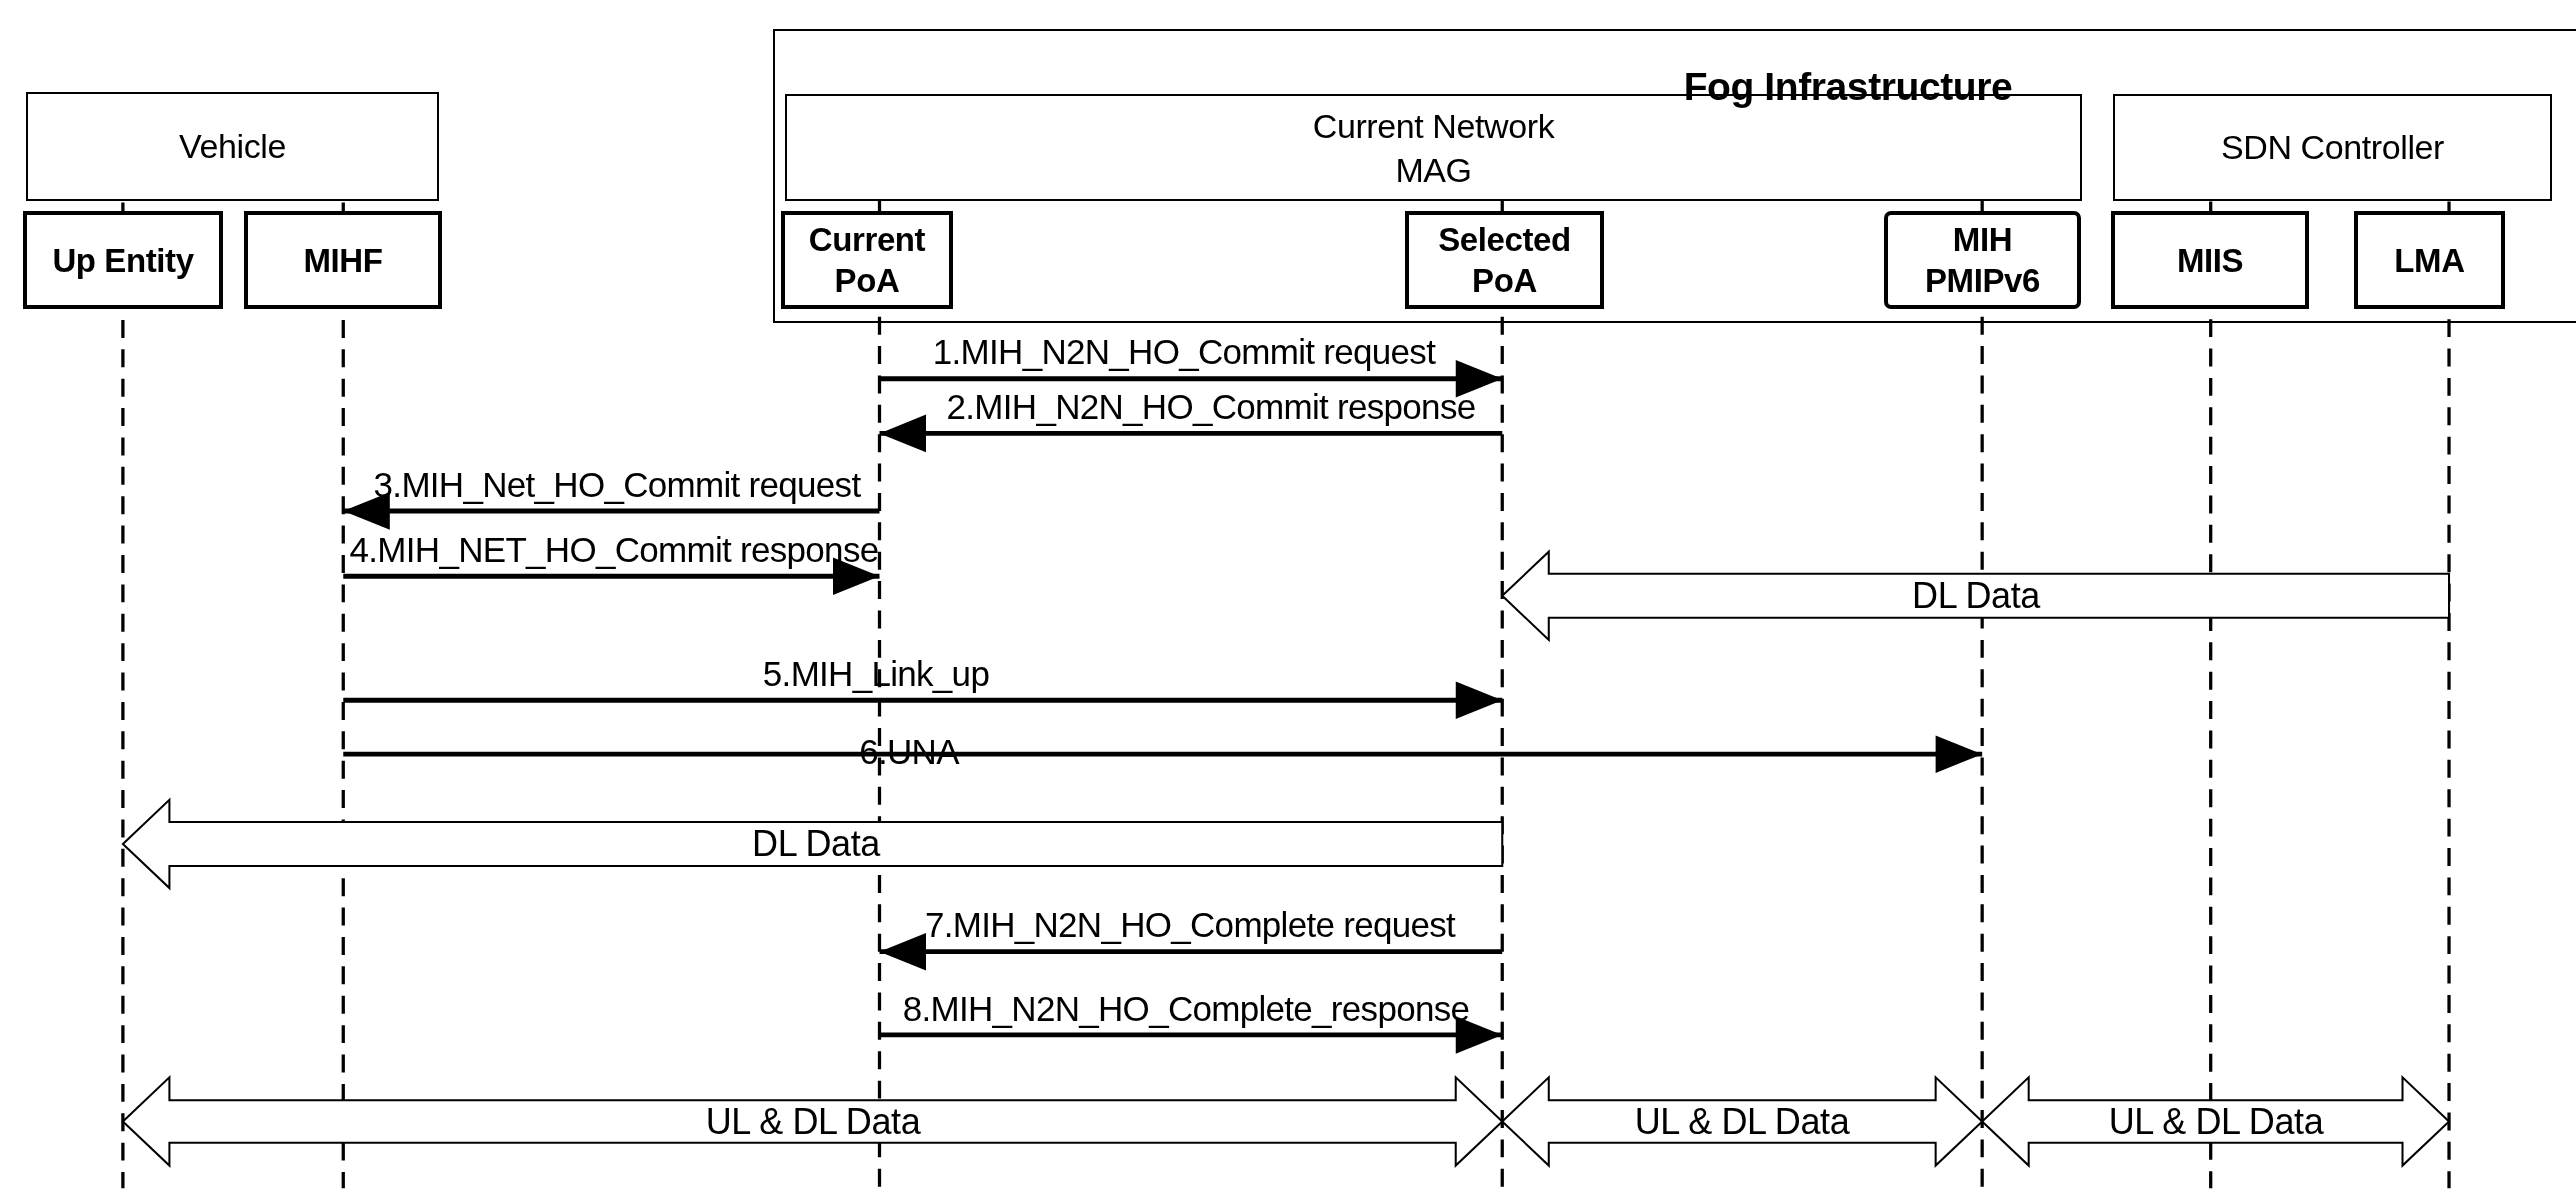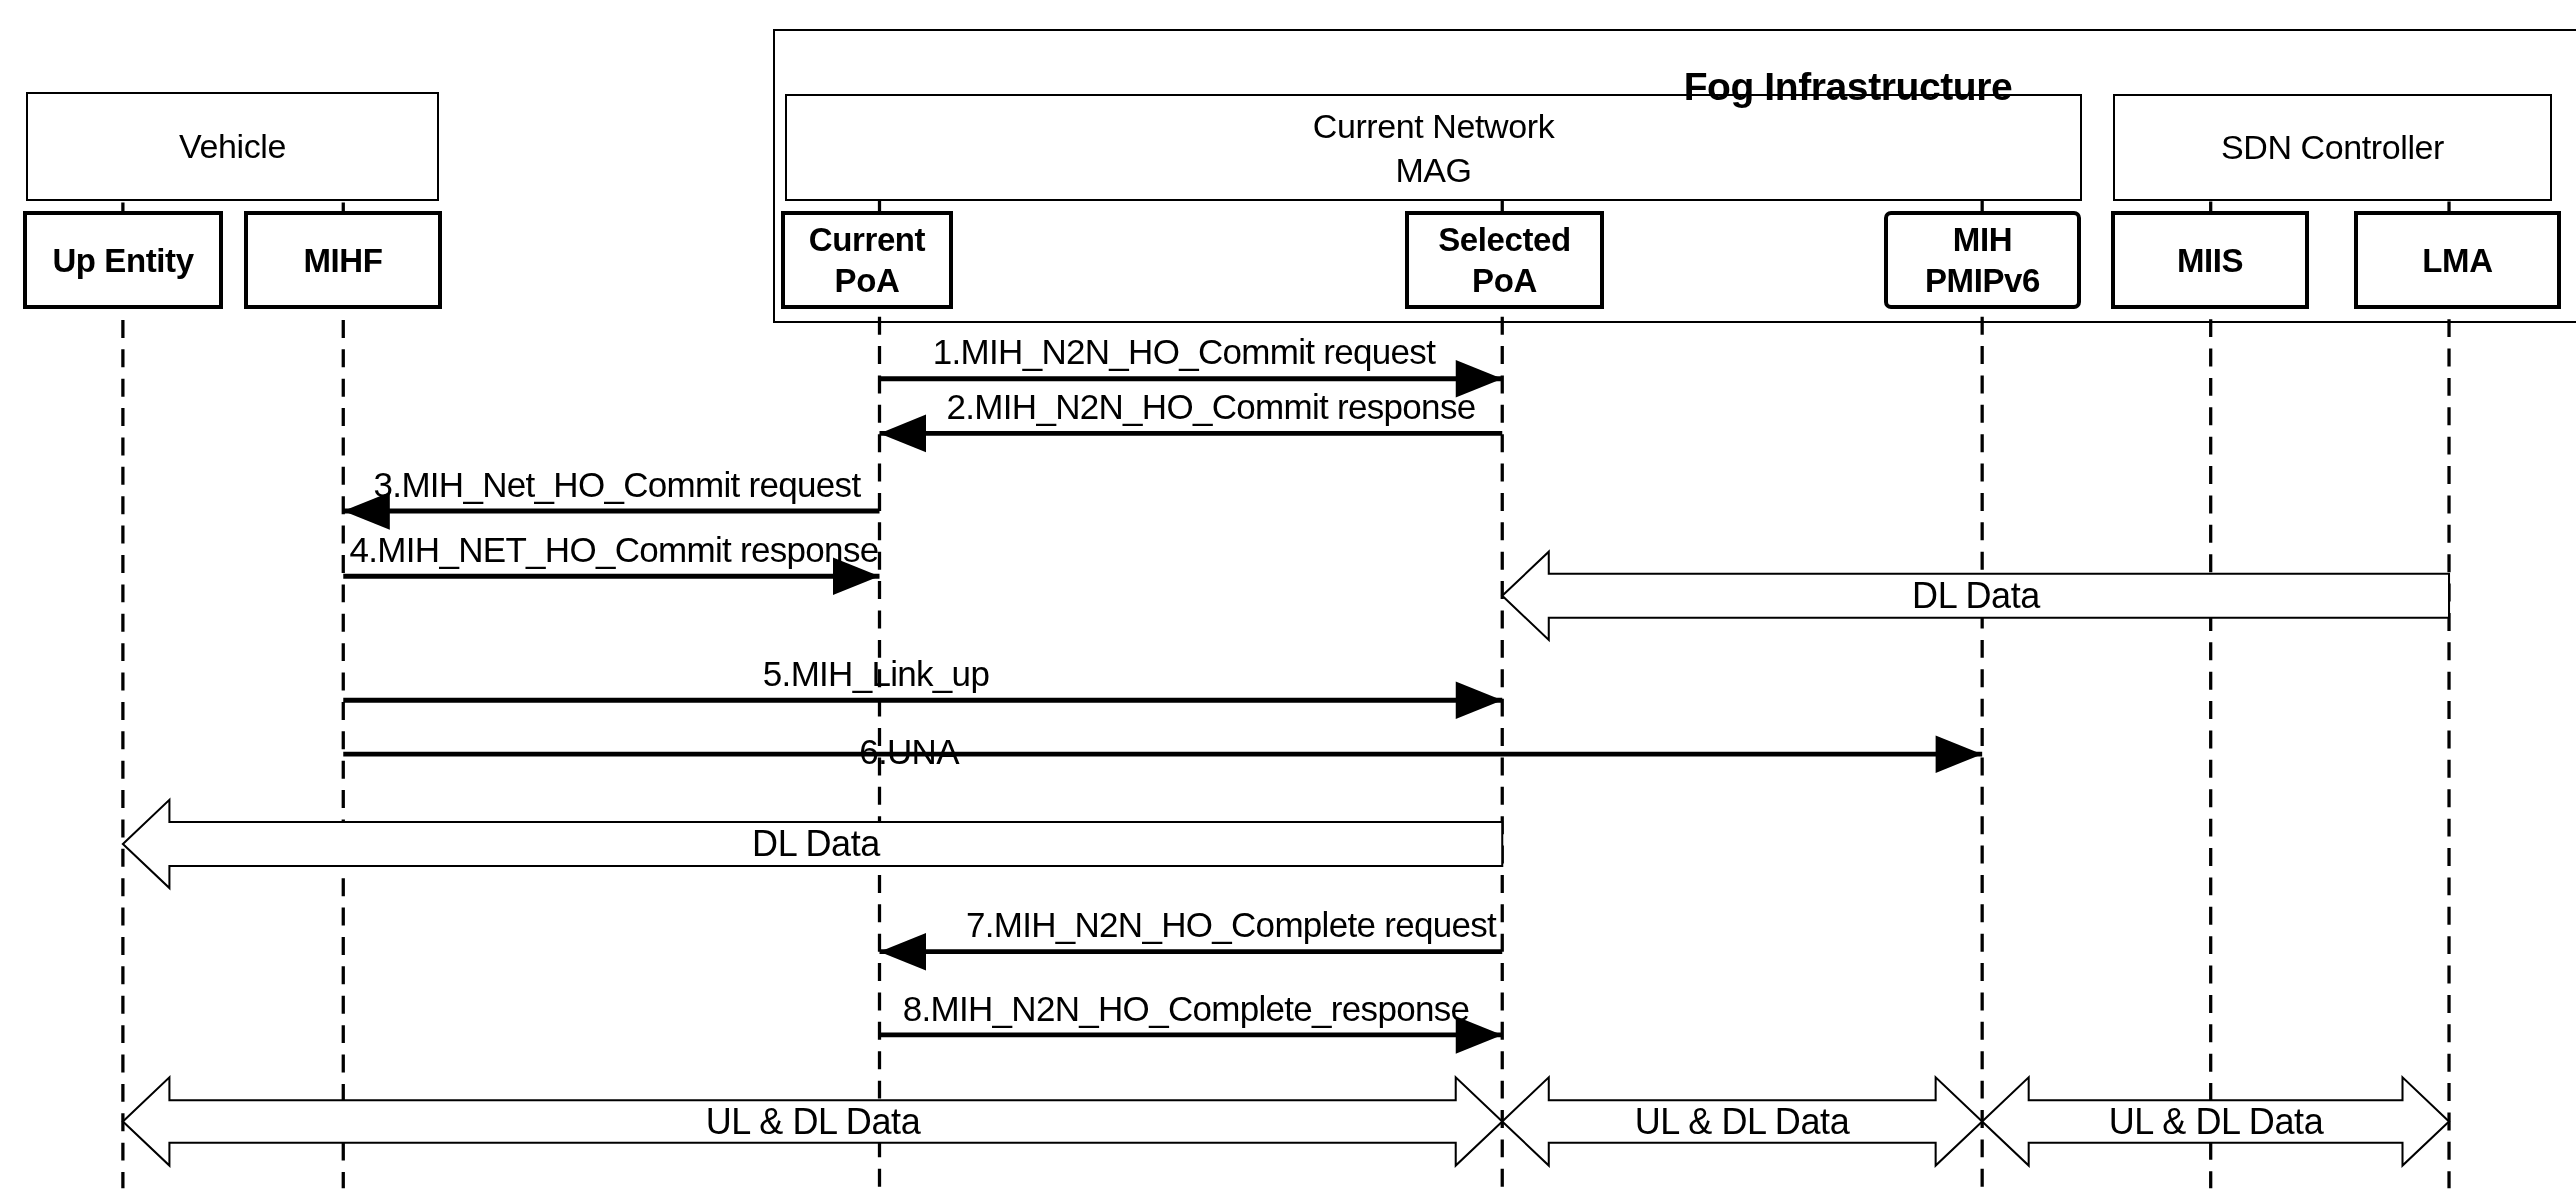--- a/index.html
+++ b/index.html
@@ -170,31 +170,31 @@
 
   <div class="entity-box" style="left:1884px; top:211px; width:197px; height:98px;border-radius:7px;">
     <span>MIH</span>
     <span>PMIPv6</span>
   </div>
 
   <div class="entity-box" style="left:2111px; top:211px; width:198px; height:98px;">
     <span>MIIS</span>
   </div>
 
-  <div class="entity-box" style="left:2354px; top:211px; width:207px; height:98px;text-align:right;">
+  <div class="entity-box" style="left:2354px; top:211px; width:151px; height:98px;text-align:right;">
     <span>LMA</span>
   </div>
 
   <div class="msg-label" style="left:1184px; top:332px;">1.MIH_N2N_HO_Commit request</div>
   <div class="msg-label" style="left:1211px; top:387px;">2.MIH_N2N_HO_Commit response</div>
   <div class="msg-label" style="left:617px; top:465px;">3.MIH_Net_HO_Commit request</div>
   <div class="msg-label" style="left:614px; top:530px;">4.MIH_NET_HO_Commit response</div>
   <div class="msg-label" style="left:876px; top:654px;">5.MIH_Link_up</div>
   <div class="msg-label" style="left:909px; top:732px;">6.UNA</div>
-  <div class="msg-label" style="left:1190px; top:905px;margin-left:41px;">7.MIH_N2N_HO_Complete request</div>
+  <div class="msg-label" style="left:1190px; top:905px;">7.MIH_N2N_HO_Complete request</div>
   <div class="msg-label" style="left:1186px; top:989px;">8.MIH_N2N_HO_Complete_response</div>
 
   <div class="flow-label" style="left:1976px; top:596px;">DL Data</div>
   <div class="flow-label" style="left:816px; top:844px;">DL Data</div>
   <div class="flow-label" style="left:813px; top:1122px;">UL &amp; DL Data</div>
   <div class="flow-label" style="left:1742px; top:1122px;">UL &amp; DL Data</div>
   <div class="flow-label" style="left:2216px; top:1122px;">UL &amp; DL Data</div>
 
 </div>
 

